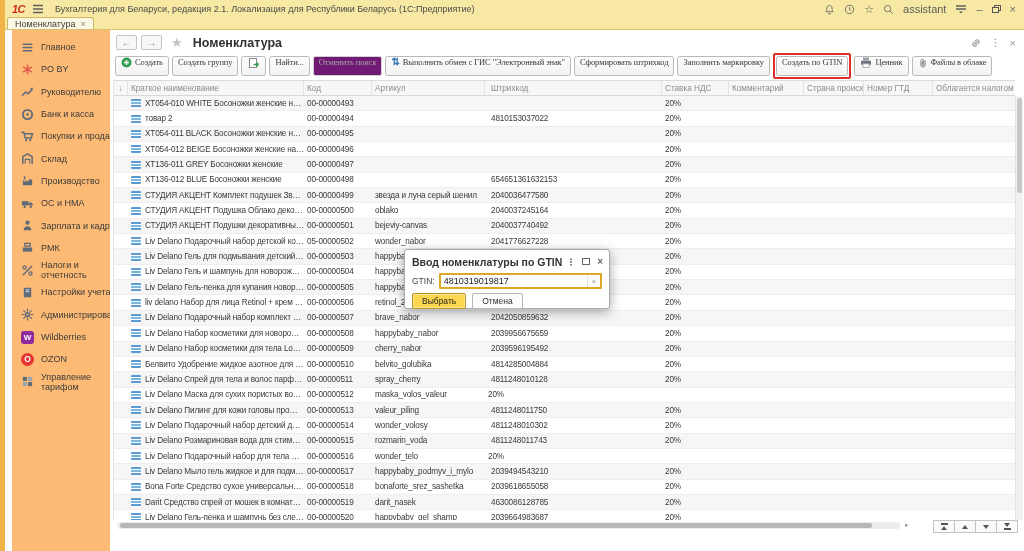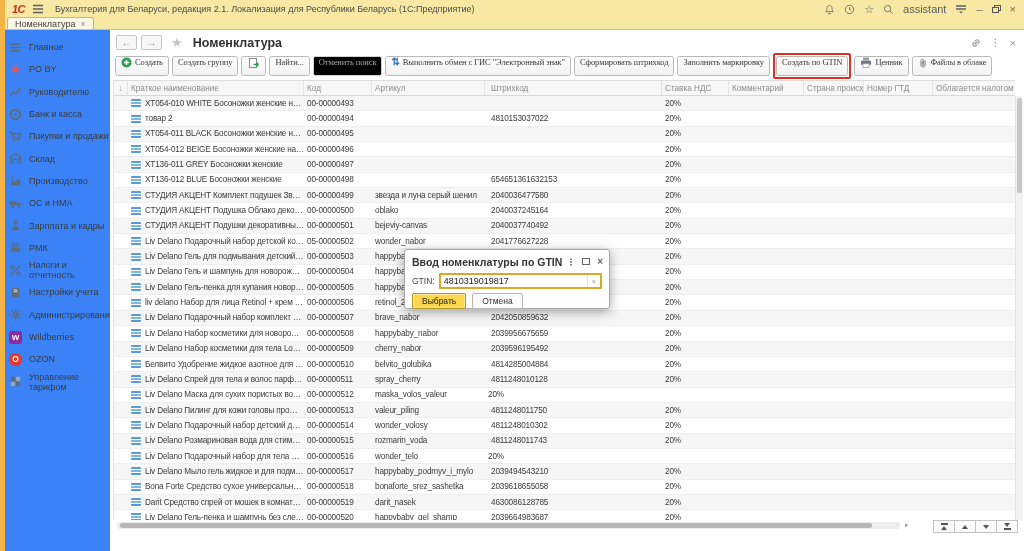--- a/index.html
+++ b/index.html
@@ -14,21 +14,21 @@
   .tb-right{margin-left:auto;display:flex;align-items:center;gap:9px;}
   .tb-ic{display:inline-flex;align-items:center;color:#6b6b6b;font-size:11px;line-height:1;}
   .assistant{font-size:11px;color:#5c5c5c;}
   .tabbar{position:absolute;left:0;top:18px;width:1024px;height:12px;background:#f7e9a4;
           border-bottom:1px solid #d6c472;box-sizing:border-box;display:flex;align-items:flex-end;}
   .tab{margin-left:7px;height:12px;display:inline-flex;align-items:center;gap:5px;background:#fdf8e3;
        border:1px solid #cdb964;border-bottom:none;border-radius:3px 3px 0 0;padding:0 7px;
        font-size:9px;color:#3c3c3c;box-sizing:border-box;}
   .tab-close{color:#8f8f8f;font-size:9px;}
   
-  .sidebar{position:absolute;left:0;top:30px;width:110px;height:521px;background:#3b82f6;
+  .sidebar{position:absolute;left:12px;top:30px;width:110px;height:521px;background:#fdba74;
            padding-top:6px;box-sizing:border-box;}
   .s-item{height:22.3px;display:flex;align-items:center;gap:7px;padding-left:9px;font-size:9px;color:#3b3b3b;cursor:default;}
   .s-item svg{width:13px;height:13px;flex:none;}
   .sk{stroke:#5e6b7a;stroke-width:1.6;fill:none;stroke-linecap:round;stroke-linejoin:round;}
   .wb-logo{width:13px;height:13px;border-radius:3px;background:#8e2a9e;color:#fff;font-size:8px;font-weight:700;
            display:inline-flex;align-items:center;justify-content:center;flex:none;}
   .oz-logo{width:13px;height:13px;border-radius:50%;background:#e5352d;color:#fff;font-size:8.5px;font-weight:700;
            display:inline-flex;align-items:center;justify-content:center;flex:none;}
   
   .content{position:absolute;left:110px;top:30px;width:914px;height:521px;background:#fff;}
@@ -36,21 +36,21 @@
   .navbtn{width:21px;height:15px;border:1px solid #c6c6c6;border-radius:2px;background:#f7f7f7;color:#8a8a8a;
           font-size:10px;display:inline-flex;align-items:center;justify-content:center;padding:0;line-height:1;}
   .fav-star{font-size:13px;color:#c3c3c3;margin:0 3px 0 5px;}
   .page-title{font-size:12.5px;font-weight:700;color:#303030;margin:0 0 0 3px;}
   .nav-right{margin-left:auto;display:flex;align-items:center;gap:9px;color:#979797;}
   .toolbar{height:28px;display:flex;align-items:center;gap:3px;padding:0 5px;box-sizing:border-box;
            overflow:hidden;white-space:nowrap;}
   .tbtn{height:20px;border:1px solid #b9b9b9;border-radius:2.5px;background:linear-gradient(#fdfdfd,#f2f2f2);
         font-family:Liberation Serif, serif;font-size:8.5px;letter-spacing:-.1px;color:#383838;display:inline-flex;align-items:flex-start;
         gap:3px;padding:0 5px;white-space:nowrap;flex:none;}
-  .tbtn.disabled{color:#a8a8a8;border-color:#d2d2d2;background:#000000;}
+  .tbtn.disabled{color:#a8a8a8;border-color:#d2d2d2;background:#701a75;}
   .gis-ic{color:#2f6fb3;font-size:10px;font-weight:700;line-height:1;}
   .red-box{display:inline-flex;border:2px solid #de2f28;border-radius:2px;padding:1px;flex:none;}
   
   .grid{position:relative;margin-left:3px;width:901px;border-left:1px solid #e4e4e4;box-sizing:content-box;}
   .thead{height:16px;background:#f7f7f7;border-top:1px solid #dcdcdc;border-bottom:1px solid #d8d8d8;
          display:flex;box-sizing:border-box;}
   .hc{font-size:8.2px;color:#8d8d8d;display:flex;align-items:center;padding-left:3px;border-right:1px solid #e3e3e3;
       box-sizing:border-box;overflow:hidden;white-space:nowrap;height:100%;}
   .tbody{height:424px;overflow:hidden;}
   .row{display:flex;height:15.35px;box-sizing:border-box;border-bottom:1px solid #eeeeee;align-items:center;

